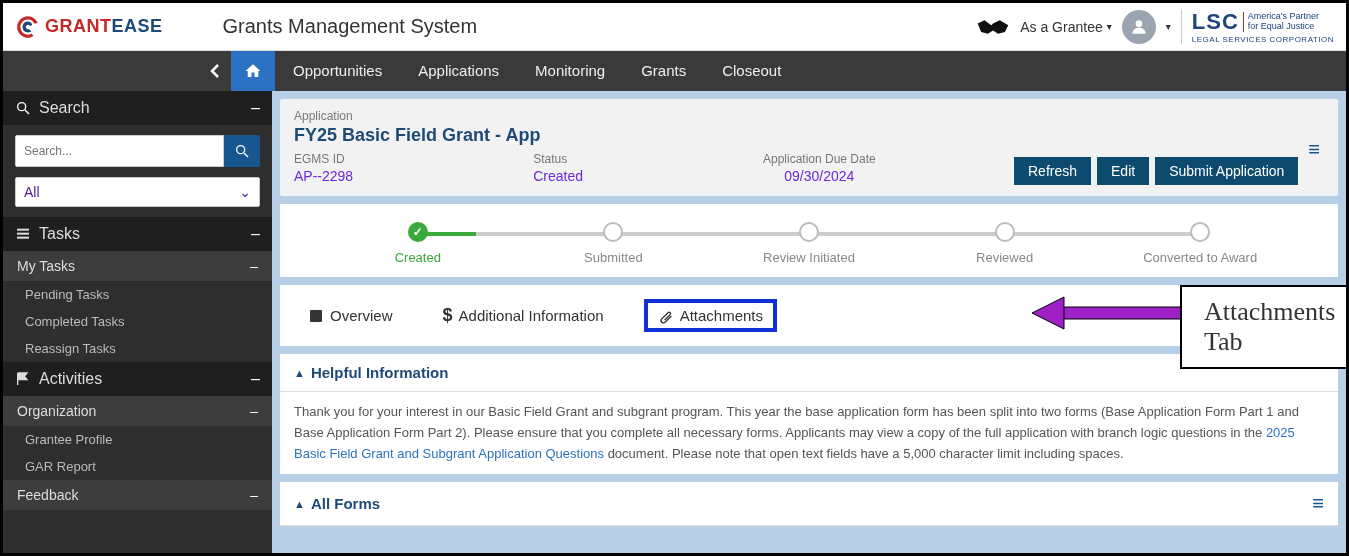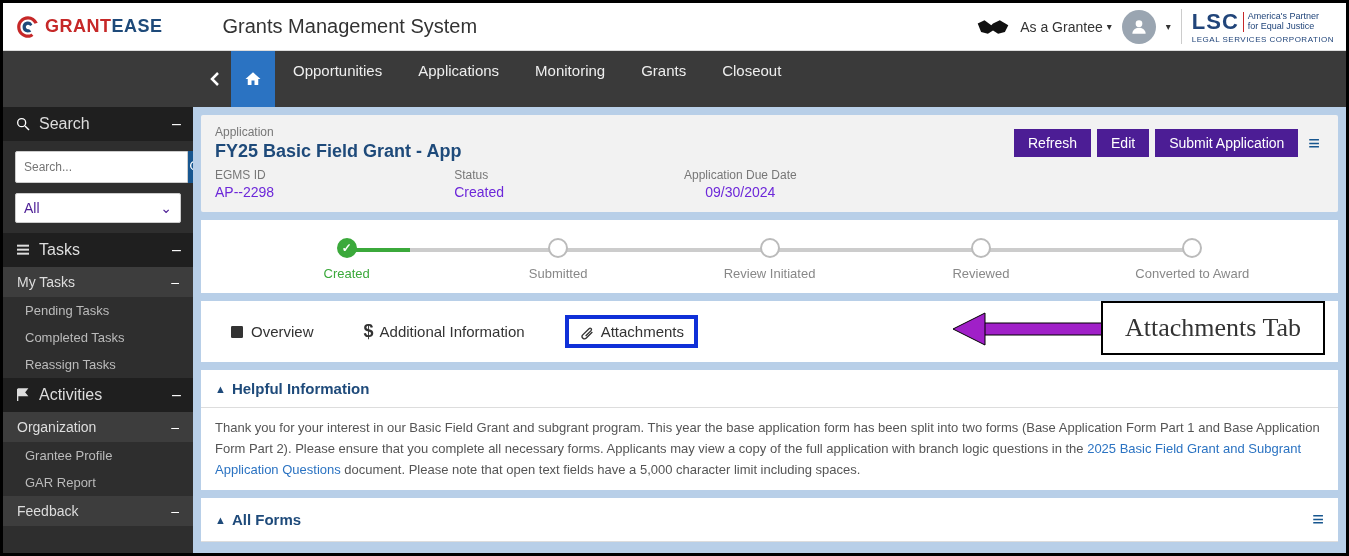--- a/index.html
+++ b/index.html
@@ -18,52 +18,52 @@
 .role-dd { display: flex; align-items: center; gap: 4px; color: #333; font-size: 14px; cursor: pointer; }
 .user-avatar { width: 34px; height: 34px; border-radius: 50%; background: #9aa5b1; display: flex; align-items: center; justify-content: center; cursor: pointer; }
 .user-avatar svg { width: 20px; height: 20px; fill: #fff; }
 .caret-sm { font-size: 10px; color: #333; }
 .lsc-logo { display: flex; align-items: flex-start; gap: 6px; padding-left: 10px; border-left: 1px solid #ccc; }
 .lsc-main { font-size: 22px; color: #21457a; font-weight: bold; letter-spacing: 1px; }
 .lsc-sub { font-size: 9px; color: #21457a; line-height: 1.1; border-left:1px solid #c62828; padding-left:4px;}
 .lsc-tag { font-size: 8px; color: #21457a; letter-spacing: 0.5px; }
 
 
-.nav-bar { display: flex; height: 56px; background: #3a3a3a; }
+.nav-bar { display: flex; height: 40px; background: #3a3a3a; }
 .nav-collapse { width: 228px; background: #3a3a3a; display: flex; align-items: center; justify-content: flex-end; padding-right: 10px; color: #fff; cursor: pointer; }
 .nav-home { width: 44px; background: #2b73c2; display: flex; align-items: center; justify-content: center; cursor: pointer; }
 .nav-home svg { width: 18px; height: 18px; fill: #fff; }
 .nav-items { display: flex; }
 .nav-item { color: #eee; padding: 0 18px; line-height: 40px; cursor: pointer; font-size: 15px; }
 
 
 .body-row { display: flex; height: calc(556px - 48px - 40px - 6px); }
 
 
-.sidebar { width: 190px; background: #2e2e2e; color: #ddd; display: flex; flex-direction: column; }
+.sidebar { width: 269px; background: #2e2e2e; color: #ddd; display: flex; flex-direction: column; }
 .sb-section { background: #1f1f1f; padding: 8px 12px; display: flex; align-items: center; justify-content: space-between; font-size: 16px; }
 .sb-section-left { display:flex; align-items:center; gap:8px;}
 .sb-minus { color: #fff; }
 .sb-search-box { background:#2e2e2e; padding: 10px 12px; }
 .sb-search-row { display: flex; }
 .sb-search-input { flex:1; height: 32px; padding: 0 8px; border: 1px solid #ccc; border-radius: 2px 0 0 2px; font-size: 12px; color:#888;}
 .sb-search-btn { width: 36px; background: #17568f; border: none; display:flex;align-items:center;justify-content:center; cursor:pointer; border-radius:0 2px 2px 0;}
 .sb-search-btn svg { width:16px;height:16px;fill:#fff;}
 .sb-filter { margin-top:10px; height:30px; width:100%; background:#fff; border:1px solid #ccc; border-radius:2px; padding:0 8px; display:flex; align-items:center; justify-content:space-between; cursor:pointer; color:#4c1d95;}
 .sb-sub1 { background:#3d3d3d; padding:7px 14px; display:flex; justify-content:space-between; align-items:flex-start; font-size:14px; cursor:pointer;}
 .sb-sub2 { background:#2e2e2e; padding:6px 22px; font-size:13px; color:#bbb; cursor:pointer;}
 
 
 .main { flex:1; background:#b8cfe8; padding:8px 8px 0 8px; overflow:hidden;}
 .card { background:#f2f2f2; border-radius:2px; }
 .card-head { padding:10px 14px 12px 14px; position:relative;}
 .crumb { font-size:12px; color:#777;}
 .card-title { font-size:18px; color:#1e4a7a; font-weight:bold; margin-top:2px;}
 .card-actions { position:absolute; right:14px; top:14px; display:flex; gap:6px; align-items:center;}
-.btn-blue { background:#4c1d95; color:#fff; border:none; padding:6px 14px; font-size:14px; cursor:pointer;}
+.btn-blue { background:#0c4a6e; color:#fff; border:none; padding:6px 14px; font-size:14px; cursor:pointer;margin-top:44px;}
 .hamb { color:#17568f; font-size:20px; padding:0 4px; cursor:pointer;}
 .meta-row { display:flex; gap:180px; padding:6px 0 0 0;}
 .meta-block .meta-label{ font-size:12px; color:#777;}
 .meta-block .meta-val{ font-size:14px; color:#6d28d9; margin-top:2px;text-align:center;}
 
 .progress-wrap { background:#fff; margin:8px 0 0 0; padding:18px 40px 12px 40px; display:flex; align-items:center;}
 .pstep { flex:1; display:flex; flex-direction:column; align-items:center; position:relative;}
 .pcircle { width:20px; height:20px; border:2px solid #bbb; border-radius:50%; background:#fff; z-index:2;}
 .pcircle.done { background:#3ba93b; border-color:#3ba93b; display:flex;align-items:center;justify-content:center;}
 .pcircle.done::after{content:"✓"; color:#fff; font-size:12px; font-weight:bold;}

